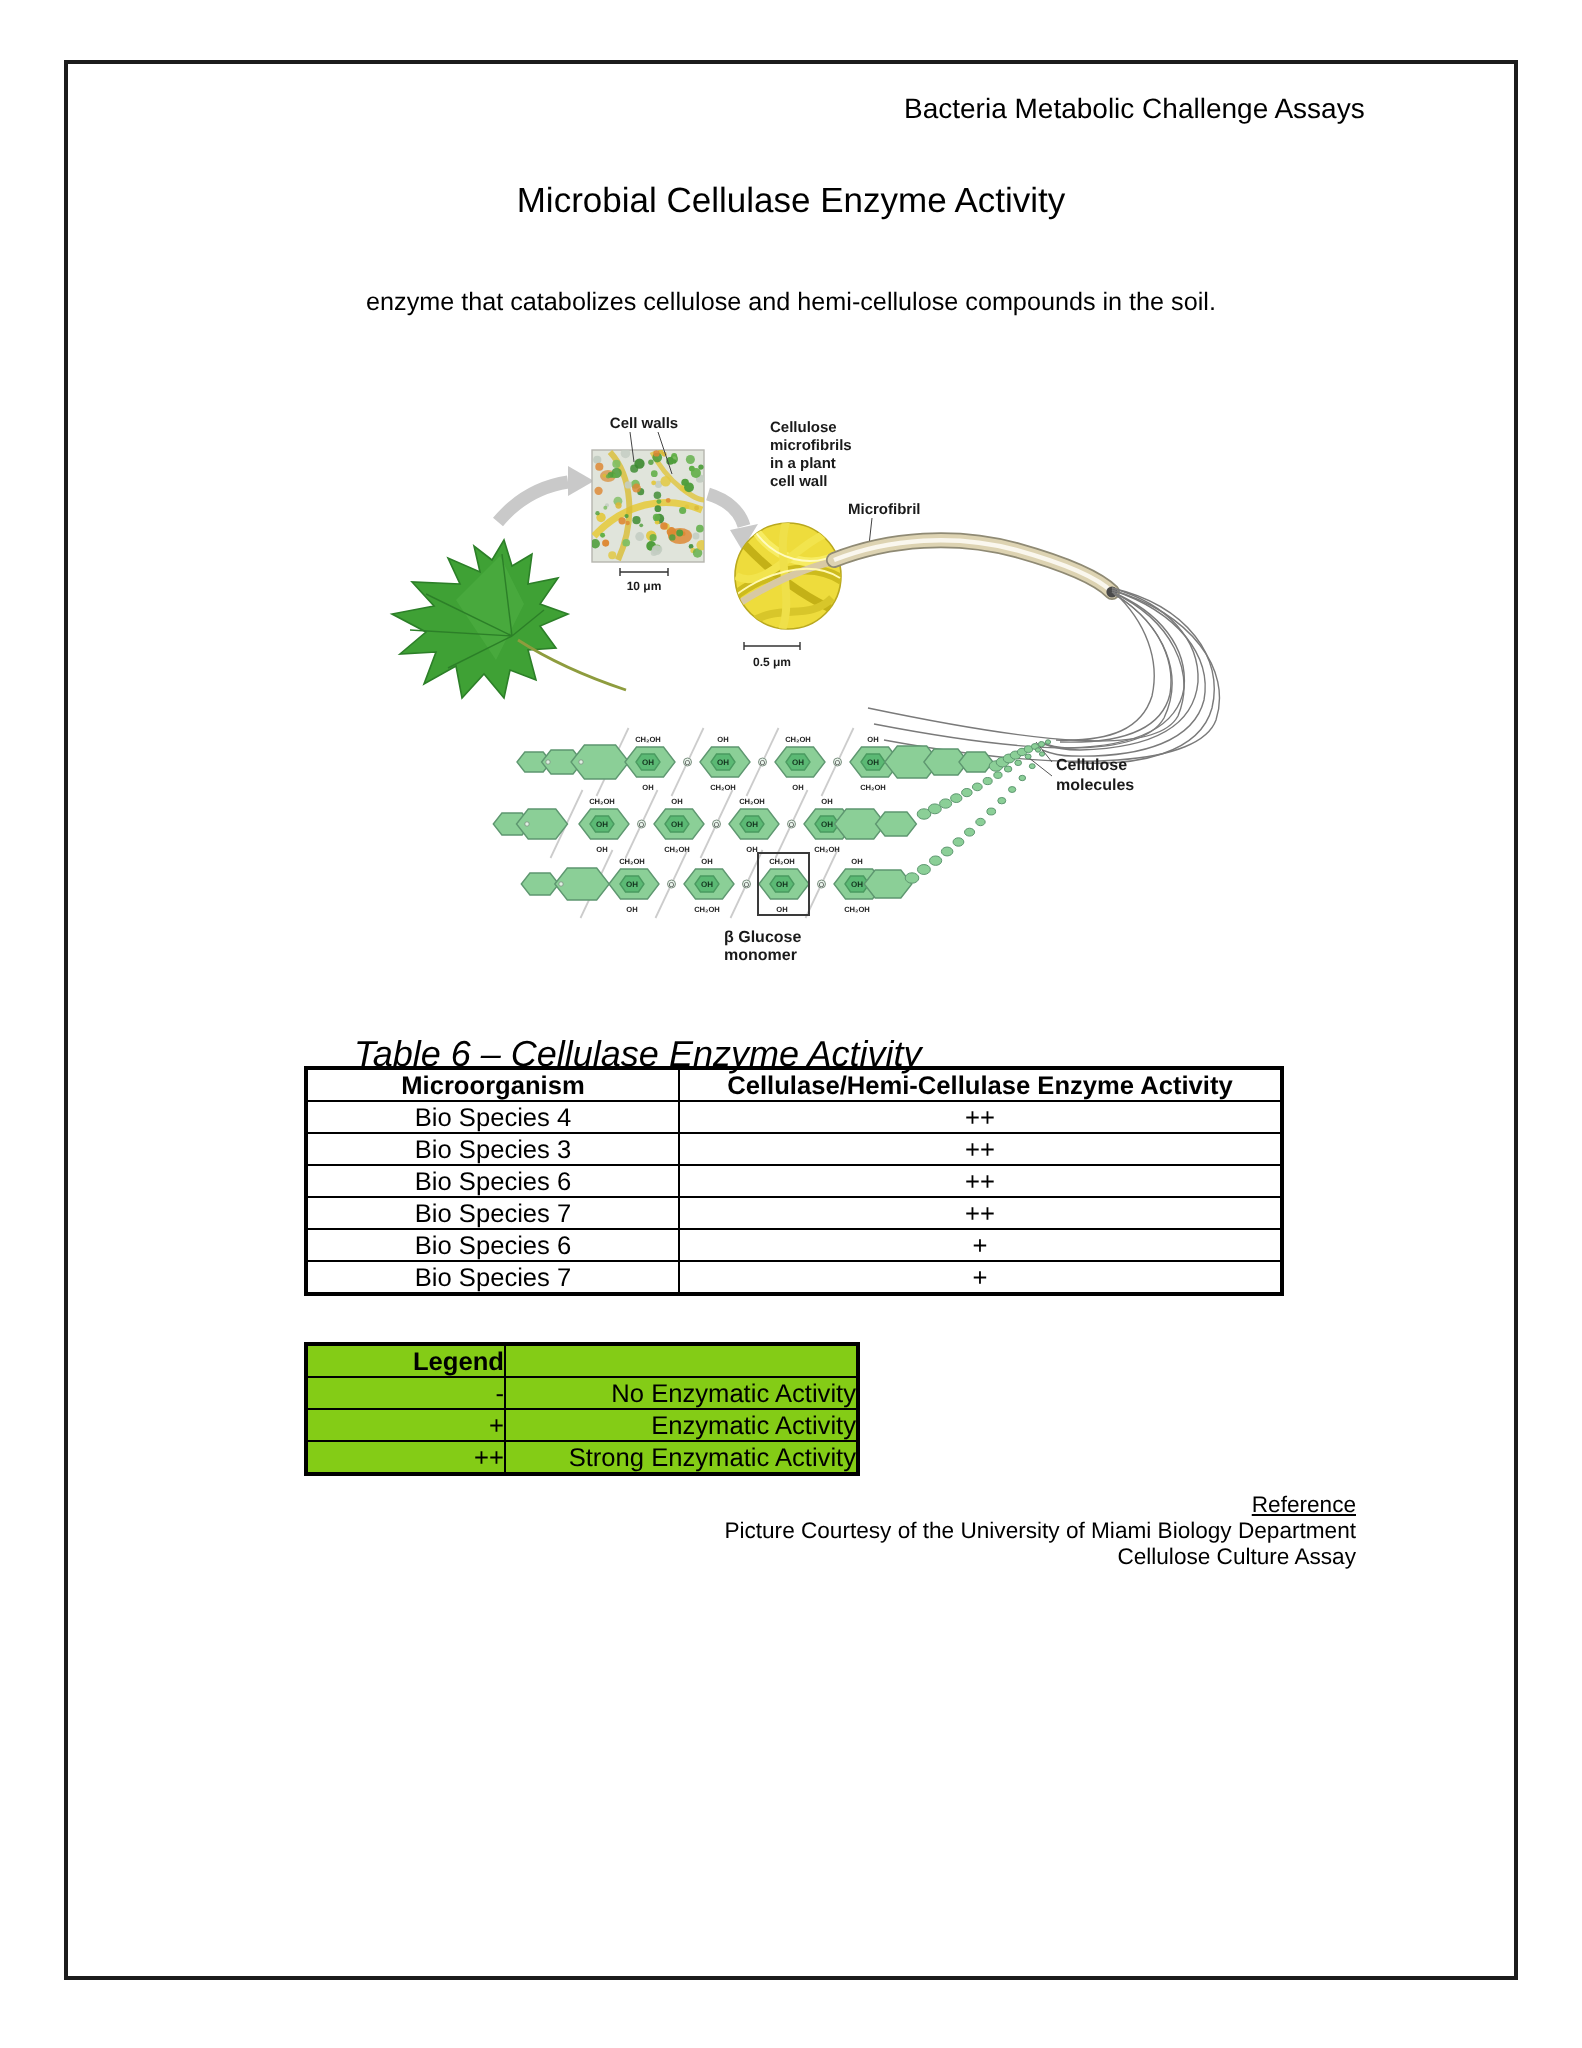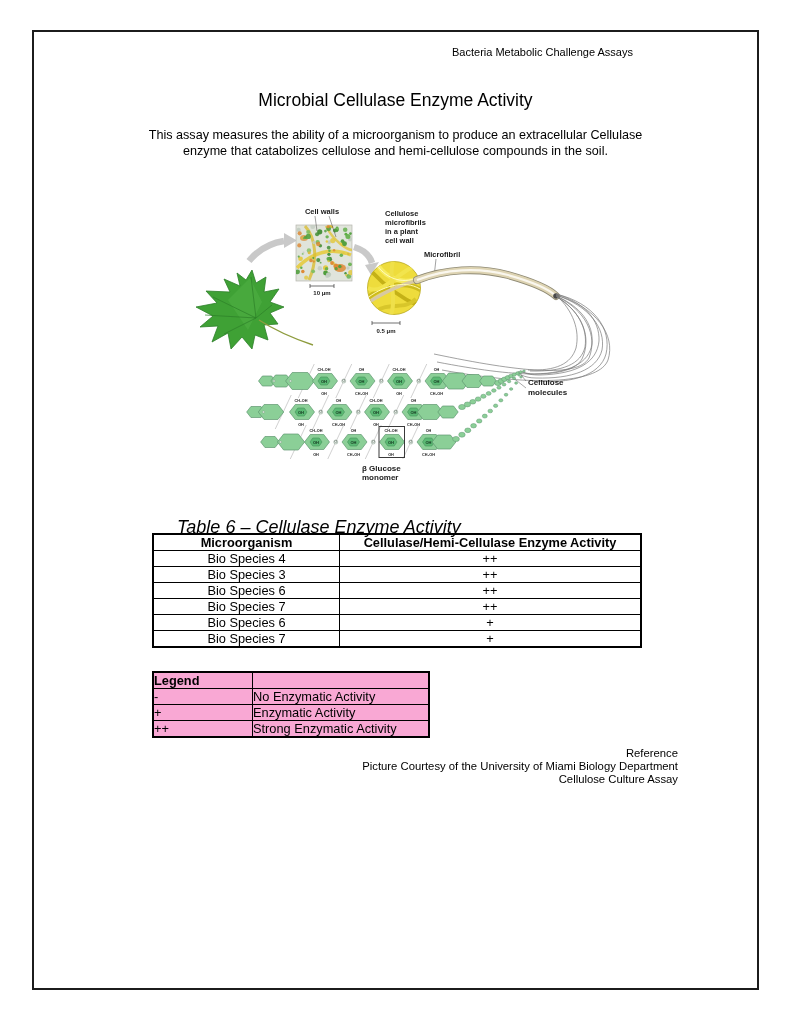--- a/index.html
+++ b/index.html
@@ -6,56 +6,56 @@
   body{
     width:791px;height:1024px;background:#ffffff;position:relative;
     font-family:"Liberation Sans",sans-serif;color:#000;
     -webkit-font-smoothing:antialiased;
   }
   .abs{position:absolute;}
   .page-border{
     left:32px;top:30px;width:723px;height:956px;
     border:2px solid #1c1c1c;
   }
-  .doc-header{left:452px;top:46px;font-size:11px;}
+  .doc-header{left:452px;top:46px;font-size:14px;}
   .doc-title{left:0;top:90px;width:791px;text-align:center;
     font-size:17.5px;font-weight:normal;margin:0;}
   .doc-desc{left:0;top:128px;width:791px;text-align:center;
     font-size:12.6px;line-height:15.5px;margin:0;}
   svg.figure{left:185px;top:200px;font-family:"Liberation Sans",sans-serif;}
   .fig-label{font-weight:bold;fill:#1a1a1a;}
   .table-caption{left:177px;top:517px;font-size:18px;font-style:italic;}
   table{border-collapse:collapse;table-layout:fixed;border-radius:15px;}
   .data-table{left:152px;top:533px;width:490px;border:2px solid #000;}
   .data-table th,.data-table td{
     border:1px solid #000;text-align:center;font-size:12.8px;
     height:15px;line-height:15px;padding:0;
   }
   .data-table th{font-weight:bold;}
   .data-table .col-org{width:185px;}
   .legend-table{left:152px;top:671px;width:278px;border:2px solid #000;}
   .legend-table td{
-    border:1px solid #000;background:#f9a8d4;text-align:left;
+    border:1px solid #000;background:#84cc16;text-align:right;
     font-size:12.8px;height:15px;line-height:15px;padding:0;
   }
   .legend-table .col-sym{width:98px;}
   .legend-table .legend-title{font-weight:bold;}
   .reference{right:113px;top:747px;text-align:right;font-size:11.3px;line-height:13px;}
-  .reference .ref-title{}
+  .reference .ref-title{text-decoration:underline;}
 </style>
 </head>
 <body>
 
 <div class="abs page-border"></div>
 
 <div class="abs doc-header">Bacteria Metabolic Challenge Assays</div>
 
 <h1 class="abs doc-title">Microbial Cellulase Enzyme Activity</h1>
 
-<p class="abs doc-desc"><span>This assay measures the ability of a microorganism to produce an extracellular Cellulase</span><br><span>enzyme that catabolizes cellulose and hemi-cellulose compounds in the soil.</span></p>
+<p class="abs doc-desc"><br><span>enzyme that catabolizes cellulose and hemi-cellulose compounds in the soil.</span></p>
 
 <svg class="abs figure" width="445" height="300" viewBox="185 200 445 300">
   <defs>
     <clipPath id="squareClip">
         <rect x="296" y="225" width="56" height="56"></rect>
       </clipPath>
     <clipPath id="circleClip">
         <circle cx="394" cy="288" r="26.5"></circle>
       </clipPath>
   </defs>

